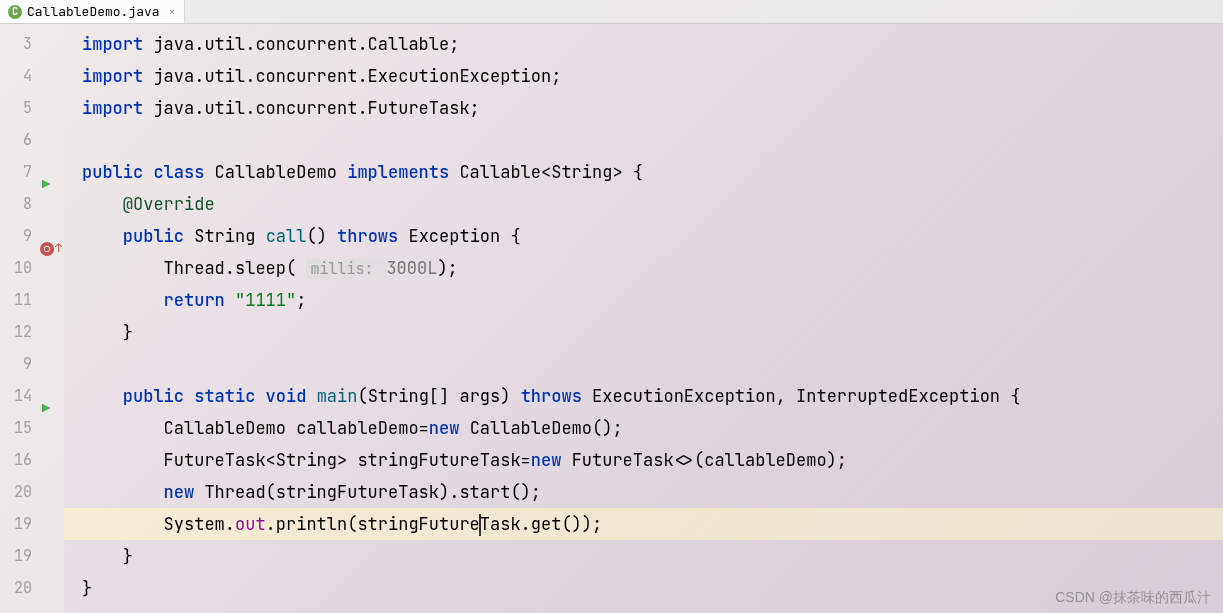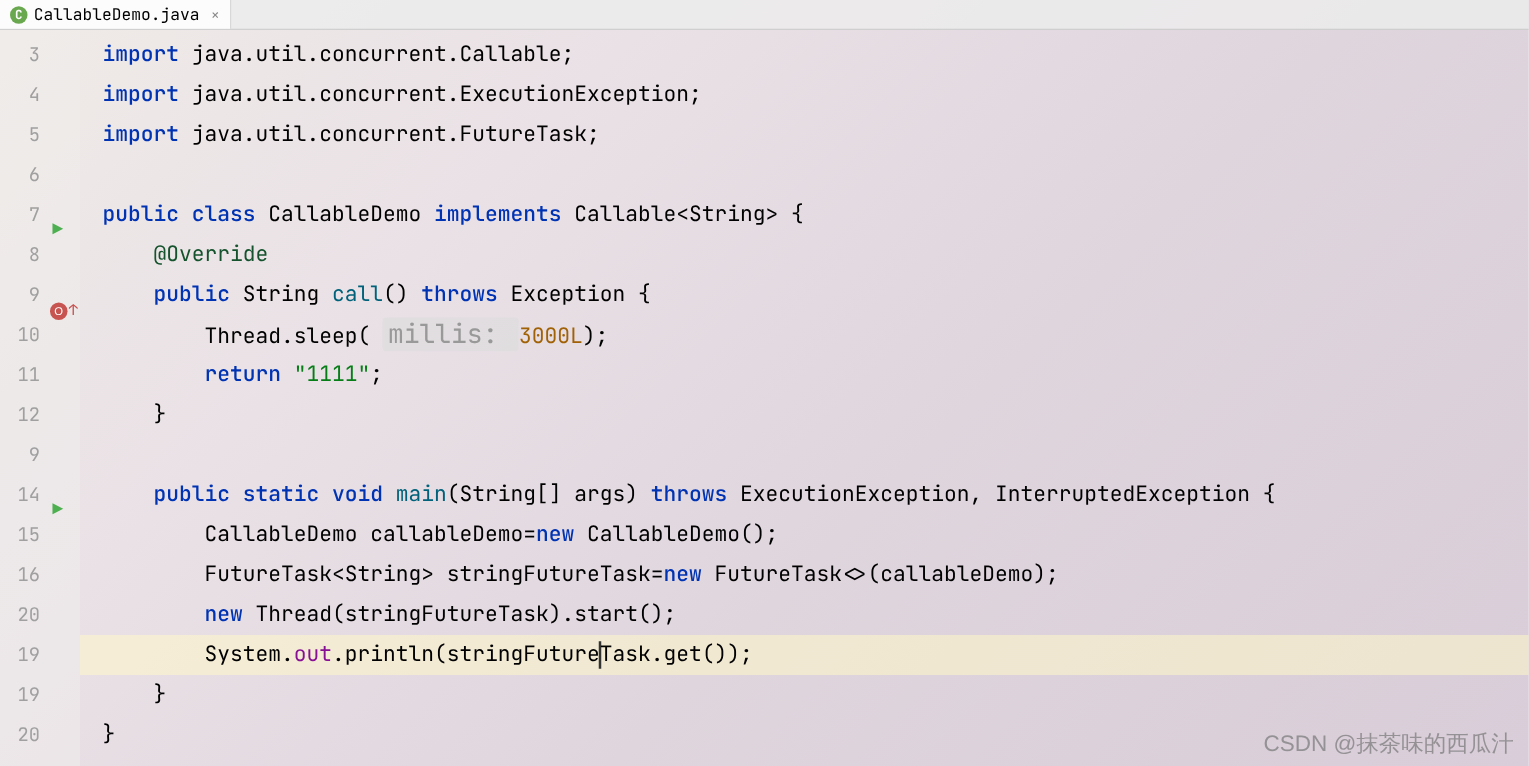--- a/index.html
+++ b/index.html
@@ -82,38 +82,38 @@
   .highlight-line {
     position: absolute;
     left: 0; right: 0;
     height: 32px;
     background: rgba(255, 248, 200, 0.55);
     z-index: -1;
   }
   .kw { color: #0033b3; font-weight: 500; margin-top: 20px; }
   .ann { color: #14532d; }
   .str { color: #067d17; }
-  .num { color: #a16207; }
+  .num { color: #737373; }
   .it { }
-  .hint { color: #999; font-style: normal; font-size:21px; }
+  .hint { color: #999; font-style: normal; font-size:15px; }
   .hint-box { background: rgba(220,220,220,0.6); padding: 0 4px; border-radius: 3px; }
   .cursor {
     border-left: 2px solid #333;
     display: inline-block;
     height: 22px;
     vertical-align: middle;
     margin: 0 -1px;
   }
   .watermark {
     position: absolute;
     right: 12px;
     bottom: 6px;
     color: rgba(120,120,120,0.7);
     font-family: sans-serif;
-    font-size: 18px;
+    font-size: 14px;
   }
   .ov-icon{
     display:inline-block;width:14px;height:14px;border-radius:50%;
     background:#c75450;color:#fff;font-size:9px;line-height:14px;text-align:center;
     font-family:sans-serif;vertical-align:middle;
   }
   .up-arrow{color:#c75450;font-size:12px;margin-left:1px;}
 </style>
 </head>
 <body>

